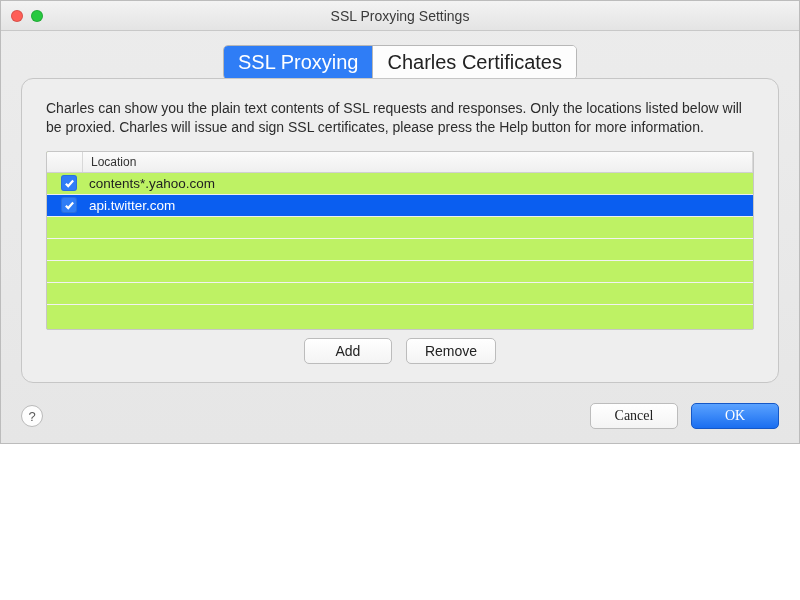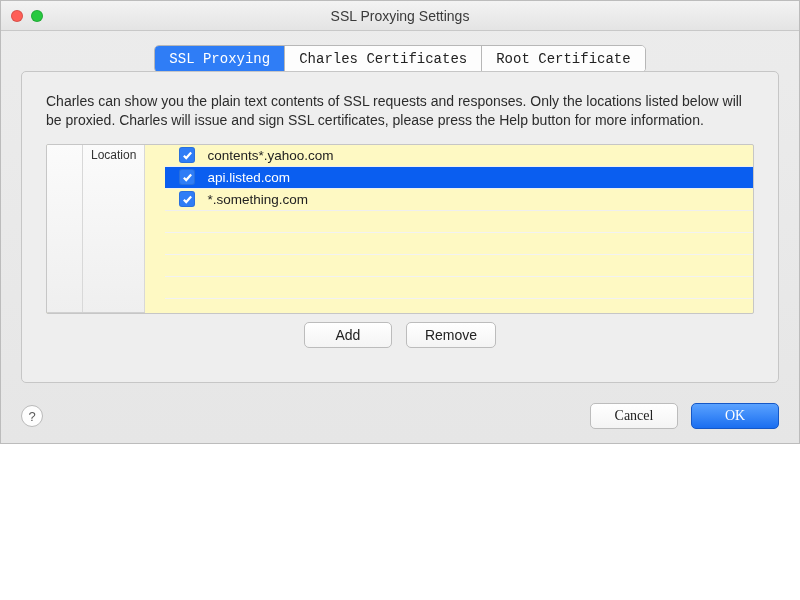--- a/index.html
+++ b/index.html
@@ -41,35 +41,34 @@
     .tabbar {
       margin: 10px auto 0 auto;
       display: flex;
       border: 1px solid #b7b7b7;
       border-radius: 5px;
       overflow: hidden;
       background: #fafafa;
     }
     .tab {
       padding: 5px 14px;
-      font-size: 14px;
+      font-size: 20px;
       border-right: 1px solid #b7b7b7;
       background: #fdfdfd;
       cursor: default;
       user-select: none;
-      font-family: Liberation Mono, monospace;
     }
     .tab:last-child { border-right: none; }
     .tab.active { background: #2f7df6; color: #fff; }
     .panel-wrap {
       margin-top: -2px;
       background: #eeeeee;
       border: 1px solid #c6c6c6;
-      border-radius: 5px;
-      padding: 20px 24px 34px 24px;
+      border-radius: 12px;
+      padding: 20px 24px 18px 24px;
       flex: 1 1 auto;
       display: flex; flex-direction: column;
     }
     .description {
       font-size: 14px; color: #2c2c2c;
       line-height: 1.35;
       margin-bottom: 14px;
     }
     .enable-row {
       display: flex; align-items: center; gap: 7px;
@@ -80,25 +79,25 @@
       width: 16px; height: 16px; border-radius: 3px;
       background: #2f7df6;
       display: inline-flex; align-items: center; justify-content: center;
       color: #fff;
       box-shadow: inset 0 0 0 1px rgba(0,0,0,0.1);
       flex: 0 0 16px;
     }
     .mac-check svg { width: 11px; height: 11px; stroke: #fff; stroke-width: 2.4; fill: none; }
     .table-shell {
       flex: 1 1 auto;
-      background: #fef9c3;
+      background: #bef264;
       border: 1px solid #c6c6c6;
       border-radius: 2px;
       overflow: hidden;
-      display: flex; flex-direction: row; gap: 20px;
+      display: flex; flex-direction: column;
     }
     .thead {
       display: flex;
       background: linear-gradient(#fbfbfb, #efefef);
       border-bottom: 1px solid #d0d0d0;
       font-size: 12px; color: #333;
     }
     .th {
       padding: 3px 8px;
       border-right: 1px solid #d8d8d8;
@@ -159,21 +158,20 @@
       <div class="tlight green"></div>
     </div>
     <div class="titletext">SSL Proxying Settings</div>
   </div>
 
   <div class="content">
 
     <div class="tabbar">
       <div class="tab active">SSL Proxying</div>
       <div class="tab">Charles Certificates</div>
-      <div class="tab">Root Certificate</div>
     </div>
 
     <div class="panel-wrap">
 
       <div class="description">Charles can show you the plain text contents of SSL requests and responses. Only the locations listed below will be proxied. Charles will issue and sign SSL certificates, please press the Help button for more information.</div>
 
 
       <div class="table-shell">
         <div class="thead">
           <div class="th chkcol"></div>
@@ -191,31 +189,21 @@
             <span class="cell-loc">contents*.yahoo.com</span>
           </div>
           <div class="trow selected">
             <span class="cell-chk">
                 <span class="mac-check">
                   <svg viewBox="0 0 12 12">
                     <path d="M2 6.2 L4.6 8.8 L10 2.8"></path>
                   </svg>
                 </span>
               </span>
-            <span class="cell-loc">api.listed.com</span>
-          </div>
-          <div class="trow">
-            <span class="cell-chk">
-                <span class="mac-check">
-                  <svg viewBox="0 0 12 12">
-                    <path d="M2 6.2 L4.6 8.8 L10 2.8"></path>
-                  </svg>
-                </span>
-              </span>
-            <span class="cell-loc">*.something.com</span>
+            <span class="cell-loc">api.twitter.com</span>
           </div>
           <div class="trow empty">
               <span class="cell-chk"></span>
               <span class="cell-loc"></span>
             </div>
           <div class="trow empty">
               <span class="cell-chk"></span>
               <span class="cell-loc"></span>
             </div>
           <div class="trow empty">

